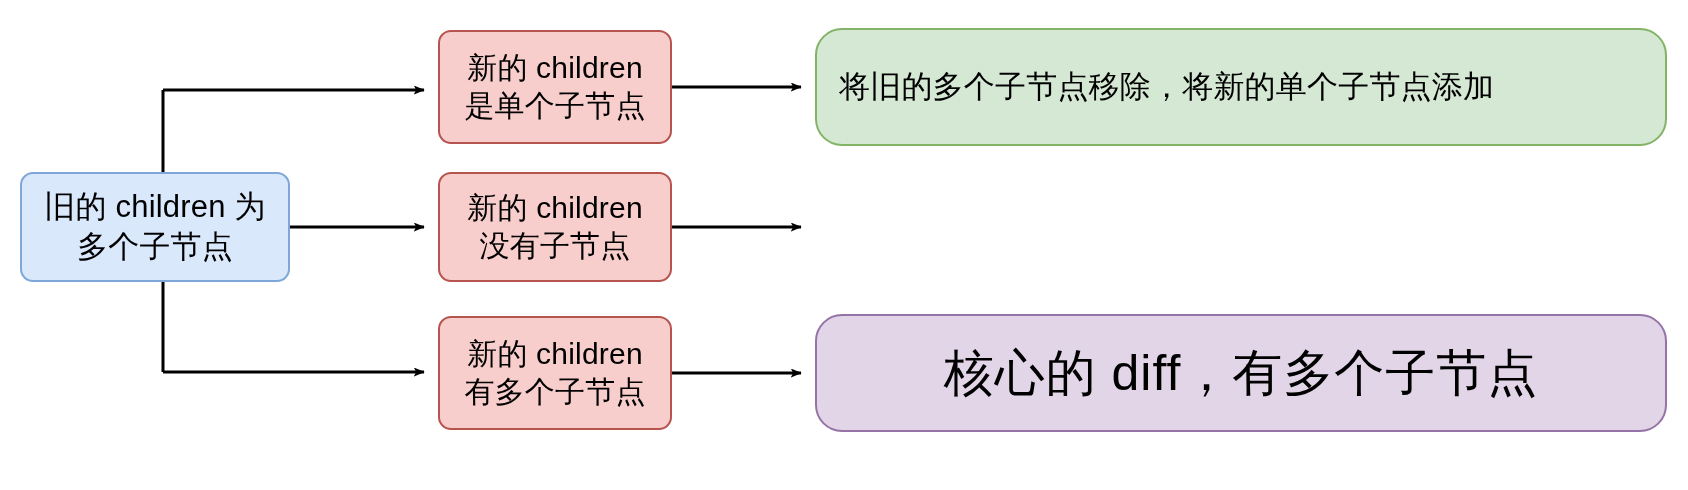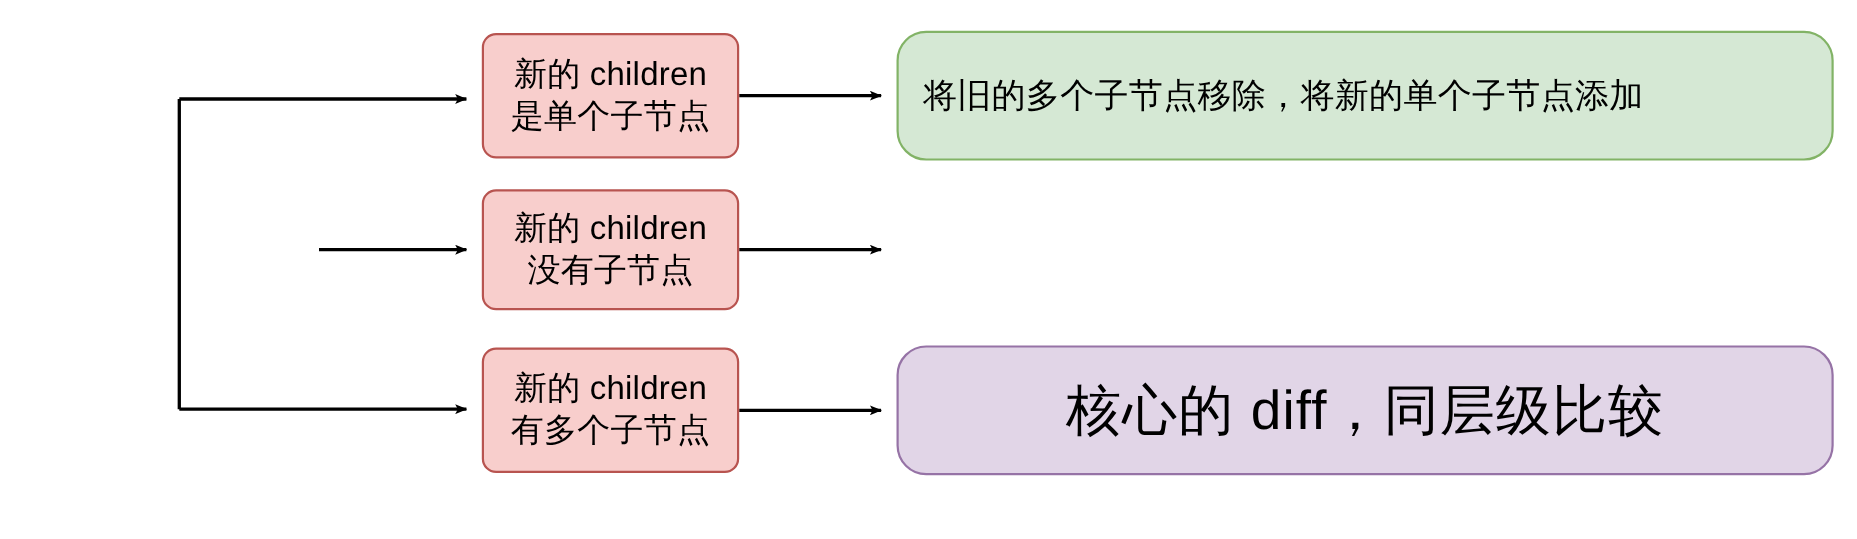--- a/index.html
+++ b/index.html
@@ -99,28 +99,30 @@
 
     <path d="M290,227 L424,227" fill="none" stroke="#000000" stroke-width="3" marker-end="url(#arrowhead)"></path>
 
     <path d="M163,372 L424,372" fill="none" stroke="#000000" stroke-width="3" marker-end="url(#arrowhead)"></path>
 
     <path d="M672,87 L801,87" fill="none" stroke="#000000" stroke-width="3" marker-end="url(#arrowhead)"></path>
     <path d="M672,227 L801,227" fill="none" stroke="#000000" stroke-width="3" marker-end="url(#arrowhead)"></path>
     <path d="M672,373 L801,373" fill="none" stroke="#000000" stroke-width="3" marker-end="url(#arrowhead)"></path>
   </svg>
 
+  <div class="node node-source">旧的 children 为
+多个子节点</div>
 
   <div class="node node-cond cond-1">新的 children
 是单个子节点</div>
 
   <div class="node node-cond cond-2">新的 children
 没有子节点</div>
 
   <div class="node node-cond cond-3">新的 children
 有多个子节点</div>
 
   <div class="node node-result res-green res-1">将旧的多个子节点移除，将新的单个子节点添加</div>
 
 
-  <div class="node node-result res-purple res-3">核心的 diff，同层级比较</div>
+  <div class="node node-result res-purple res-3">核心的 diff，有多个子节点</div>
 
 </div>
 
 </body></html>

